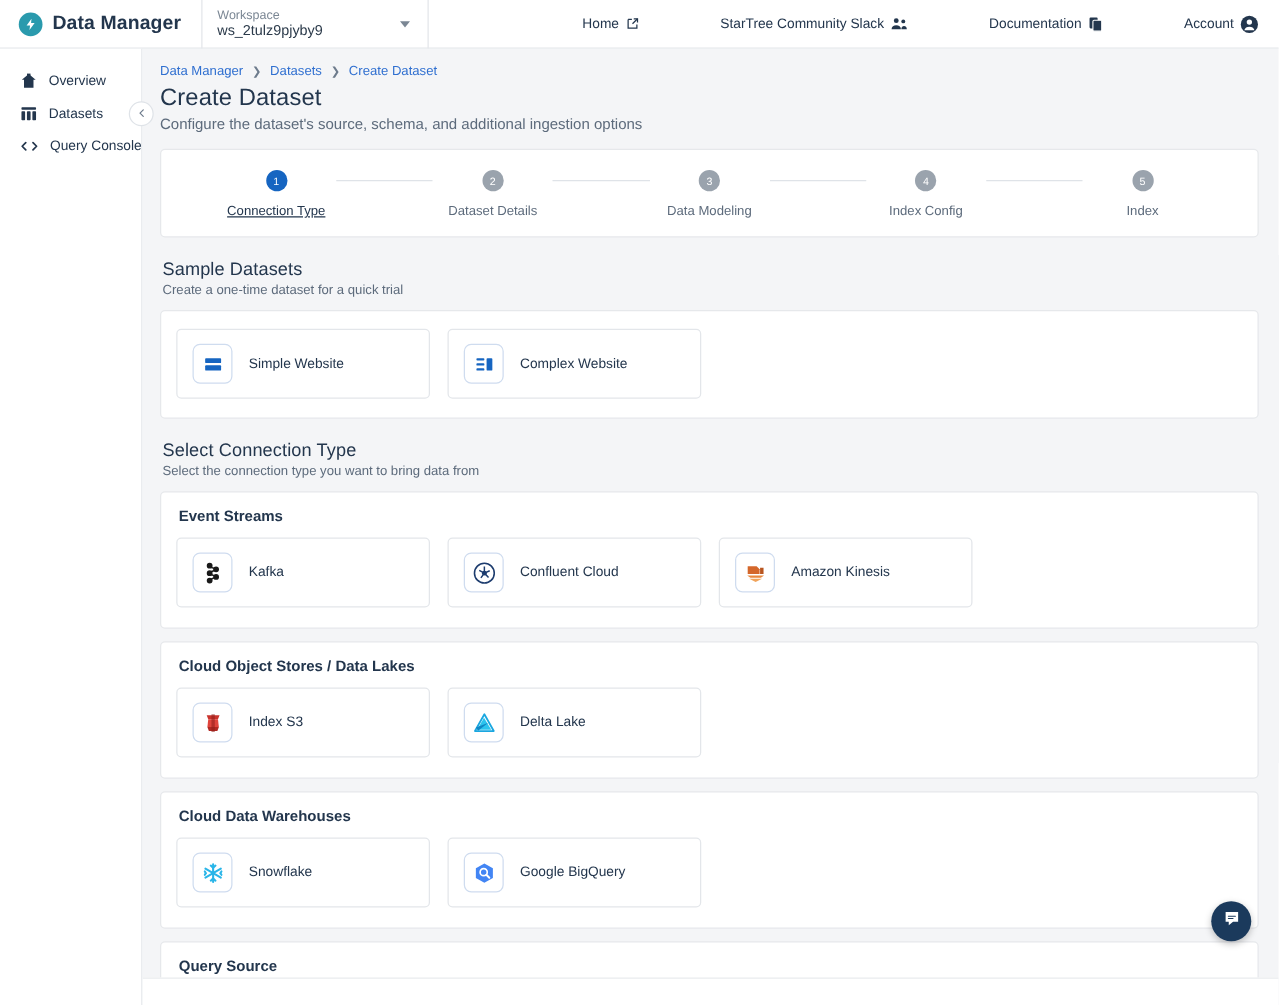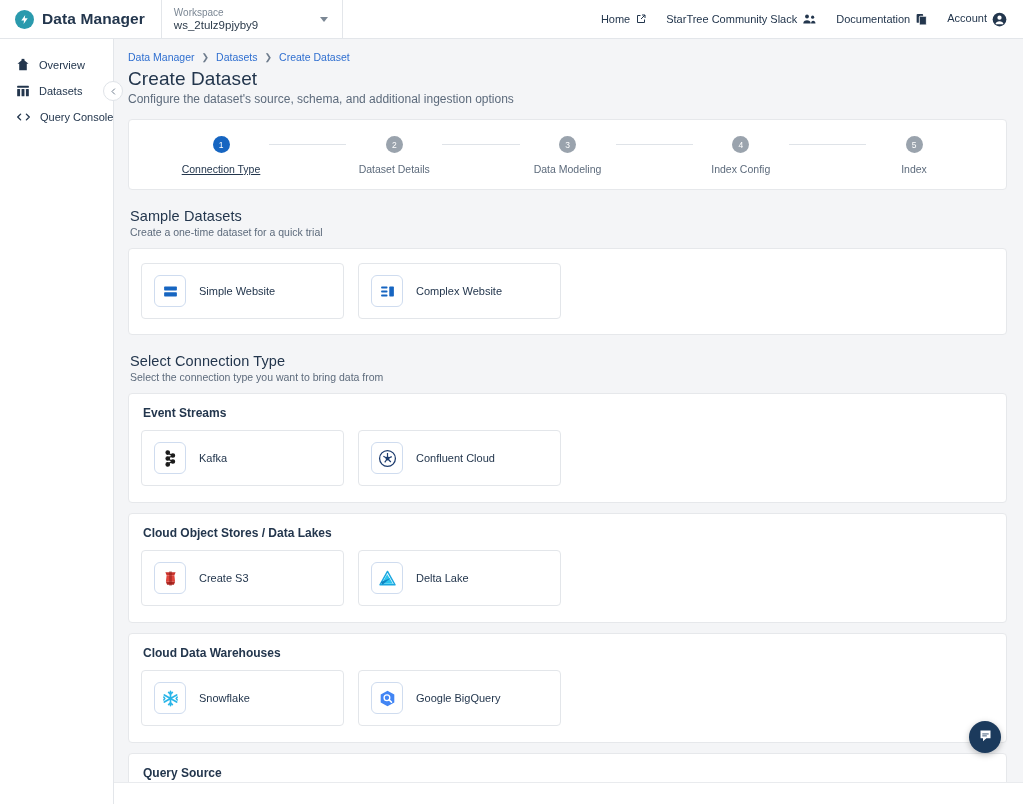--- a/index.html
+++ b/index.html
@@ -34,21 +34,21 @@
   }
   .ws-label { font-size: 10px; color: #7b8794; line-height: 11px; }
   .ws-value { font-size: 11.5px; color: #2b3a4a; line-height: 14px; }
   .ws-caret {
     position: absolute; right: 14px; top: 50%; transform: translateY(-2px);
     width: 0; height: 0; border-left: 4px solid transparent; border-right: 4px solid transparent;
     border-top: 5px solid #7b8794;
   }
   .ws-divider2 { width: 1px; height: 39px; background: #e3e6ea; }
   .top-right { margin-left: auto; display: flex; align-items: center; gap: 19px; padding-right: 16px; }
-  .top-link { display: flex; gap: 5px; font-size: 11px; color: #23364d; cursor: pointer; white-space: nowrap; }
+  .top-link { display: flex; align-items: center; gap: 5px; font-size: 11px; color: #23364d; cursor: pointer; white-space: nowrap; margin-left: 45px; }
   .top-link svg { display: block; }
 
   
   .body { flex: 1; display: flex; min-height: 0; position: relative; }
 
   
   .sidebar {
     width: 114px; min-width: 114px; background: #ffffff;
     border-right: 1px solid #e3e6ea; padding-top: 13px; position: relative;
   }
@@ -324,36 +324,47 @@
             <div class="tile">
               <span class="tile-icon">
                 <svg width="19" height="19" viewBox="0 0 24 24">
                   <circle cx="12" cy="12" r="10" fill="none" stroke="#1d3c6e" stroke-width="1.6"></circle>
                   <path d="M12 12 6.8 9.2M12 12l5.4-2.4M12 12l-3.5 4.8M12 12l4.2 4.4M12 12V5.2" stroke="#1d3c6e" stroke-width="1.5"></path>
                   <circle cx="12" cy="12" r="2.4" fill="#1d3c6e"></circle>
                 </svg>
               </span>
               <span class="tile-label">Confluent Cloud</span>
             </div>
+            <div class="tile">
+              <span class="tile-icon">
+                <svg width="19" height="19" viewBox="0 0 24 24">
+                  <path d="M4 5h9l3 3v5H4z" fill="#d4672b"></path>
+                  <path d="M16.5 6.5h3.5V13h-3.5z" fill="#b8551f"></path>
+                  <path d="M3.5 14.5h17l-3.2 2.2H6.7z" fill="#e8883f"></path>
+                  <path d="M5.5 17.6h13L12 21z" fill="#f0a45c"></path>
+                </svg>
+              </span>
+              <span class="tile-label">Amazon Kinesis</span>
+            </div>
           </div>
         </div>
 
         <div class="card group-card">
           <div class="group-title">Cloud Object Stores / Data Lakes</div>
           <div class="tile-row">
             <div class="tile">
               <span class="tile-icon">
                 <svg width="19" height="19" viewBox="0 0 24 24">
                   <path d="M5.5 4h13l-1.6 4H7.1z" fill="#c9332c"></path>
                   <path d="M7.1 8h9.8l.9 8H6.2z" fill="#e0443c"></path>
                   <path d="M6.2 16h11.6l-1.5 4H7.7z" fill="#b12822"></path>
                   <rect x="10.3" y="3" width="3.4" height="18" fill="#8e1e19" opacity=".55"></rect>
                 </svg>
               </span>
-              <span class="tile-label">Create S3</span>
+              <span class="tile-label">Index S3</span>
             </div>
             <div class="tile">
               <span class="tile-icon">
                 <svg width="19" height="19" viewBox="0 0 24 24">
                   <path d="M12 3 21.5 20H2.5z" fill="none" stroke="#1aa7e0" stroke-width="1.8" stroke-linejoin="round"></path>
                   <path d="M11.6 6.5 19 18.6H4.6z" fill="#2bc4ee"></path>
                   <path d="M3.5 16.5 16 11.5 5.6 19.8z" fill="#0f86c4"></path>
                 </svg>
               </span>
               <span class="tile-label">Delta Lake</span>

